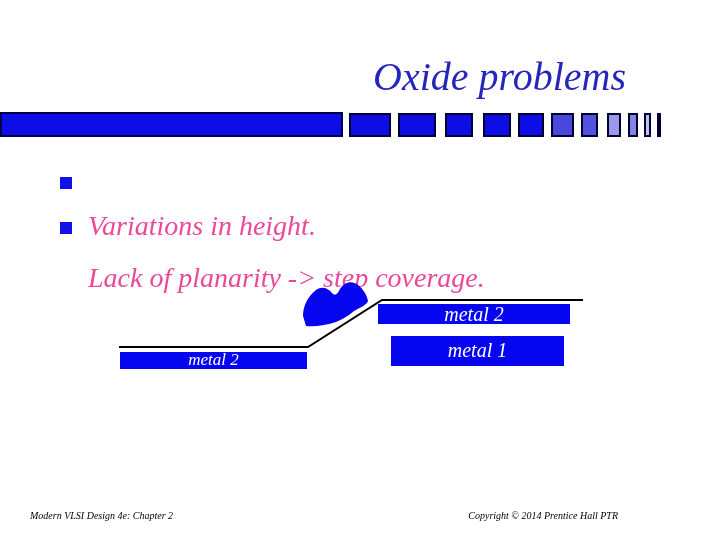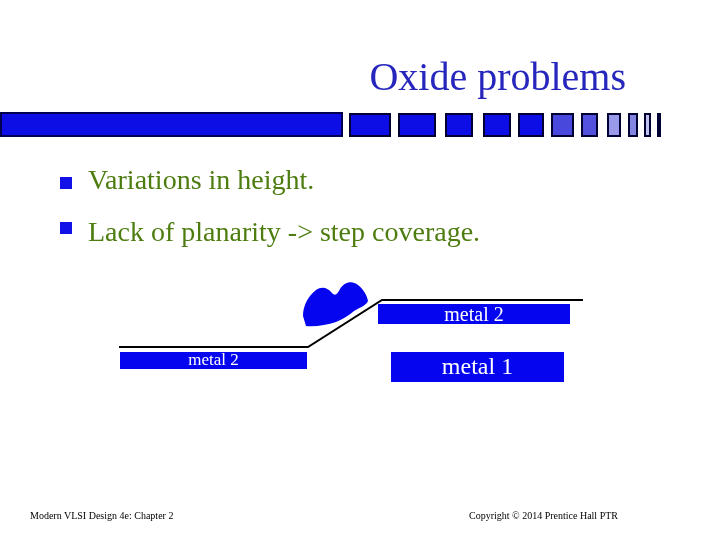--- a/index.html
+++ b/index.html
@@ -3,21 +3,21 @@
 <meta charset="utf-8">
 <style>
   html, body { margin: 0; padding: 0; }
   body {
     width: 720px; height: 540px;
     background: #ffffff;
     font-family: "Liberation Serif", serif;
     position: relative;
     overflow: hidden;
   }
-  .slide { position: absolute; inset: 0; width: 640px; height: 540px; }
+  .slide { position: absolute; inset: 0; width: 640px; height: 540px; font-style: italic; }
 
   .slide-title {
     position: absolute;
     top: 54px; right: 14px;
     font-size: 40px; line-height: 46px;
     white-space: nowrap;
   }
 
   
   .decor-main-bar {
@@ -34,42 +34,43 @@
 
   
   .bullet-square {
     position: absolute;
     left: 60px; width: 12px; height: 12px;
   }
   .bullet-text {
     position: absolute;
     left: 88px;
     font-size: 28px; line-height: 30px;
-    color: #4d7c0f;
+    color: #ec4899;
     white-space: nowrap;
+    margin-top: 46px;
   }
   #bullet-square-1 { top: 177px; }
   #bullet-text-1   { top: 165px; }
   #bullet-square-2 { top: 222px; }
   #bullet-text-2   { top: 217px; }
 
   
   .metal-rect {
     position: absolute;
     text-align: center;
     white-space: nowrap;
     margin-top: 40px;
   }
   .metal-label { display: block; }
   #metal2-top  { left: 378px; top: 264px; width: 192px; height: 20px;
                  font-size: 20px; line-height: 20px; }
   #metal2-left { left: 120px; top: 312px; width: 187px; height: 17px;
                  font-size: 17px; line-height: 16px; }
-  #metal1      { left: 391px; top: 312px; width: 173px; height: 30px;
-                 font-size: 24px; line-height: 29px; }
+  #metal1      { left: 391px; top: 296px; width: 173px; height: 30px;
+                 font-size: 20px; line-height: 29px; }
 
   .diagram-svg {
     position: absolute; left: 0; top: 0;
     width: 720px; height: 540px;
     pointer-events: none;
   }
 
   
   .footer-text {
     position: absolute;

